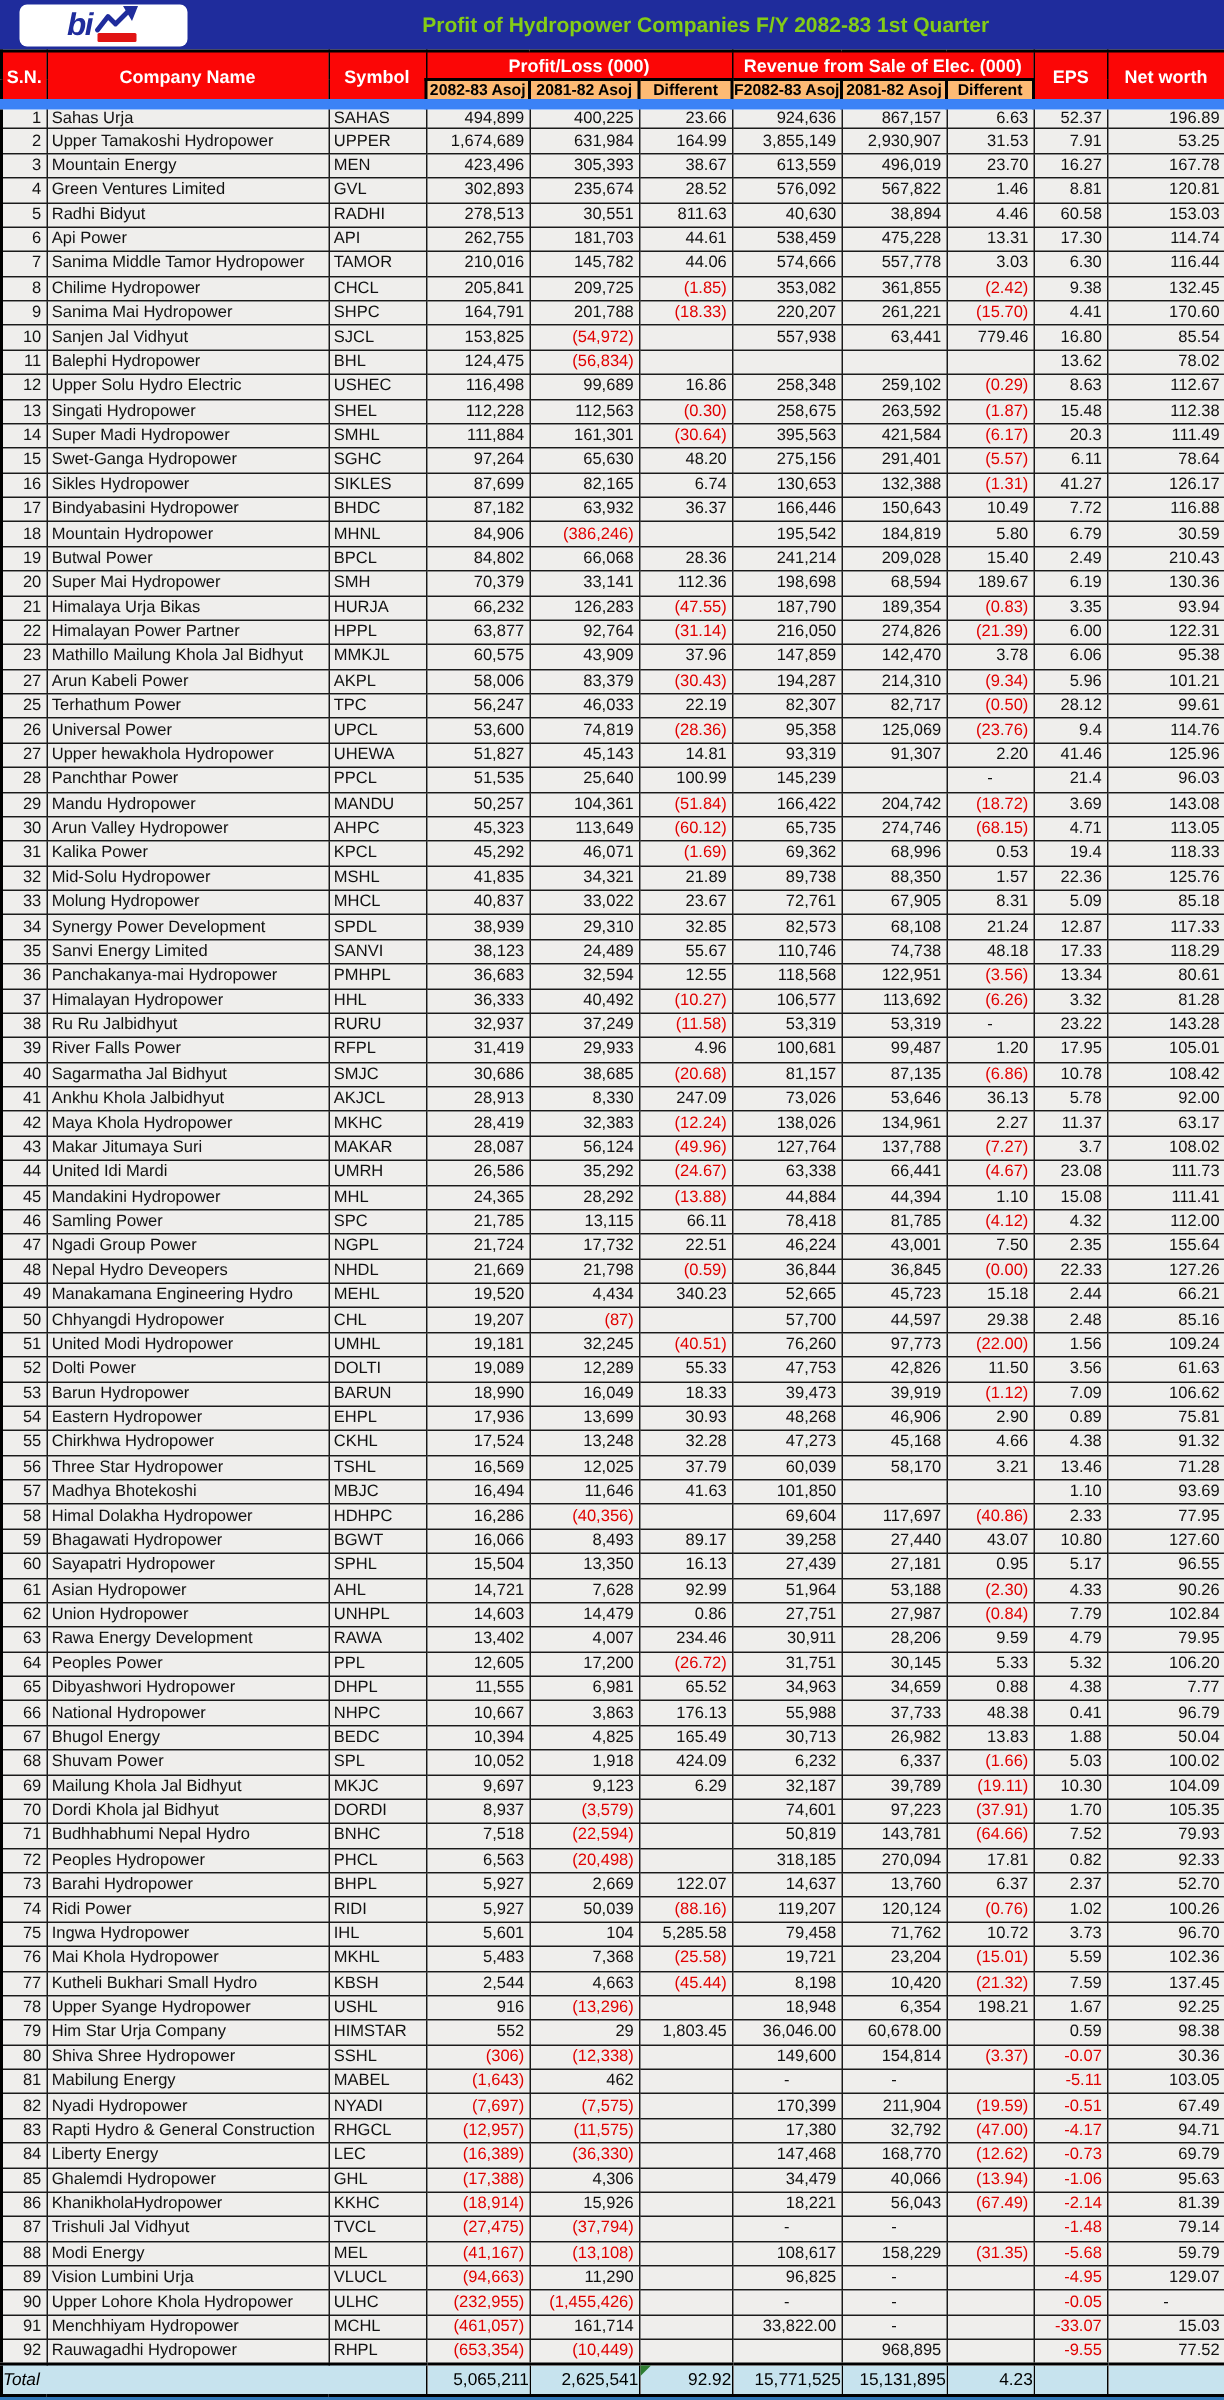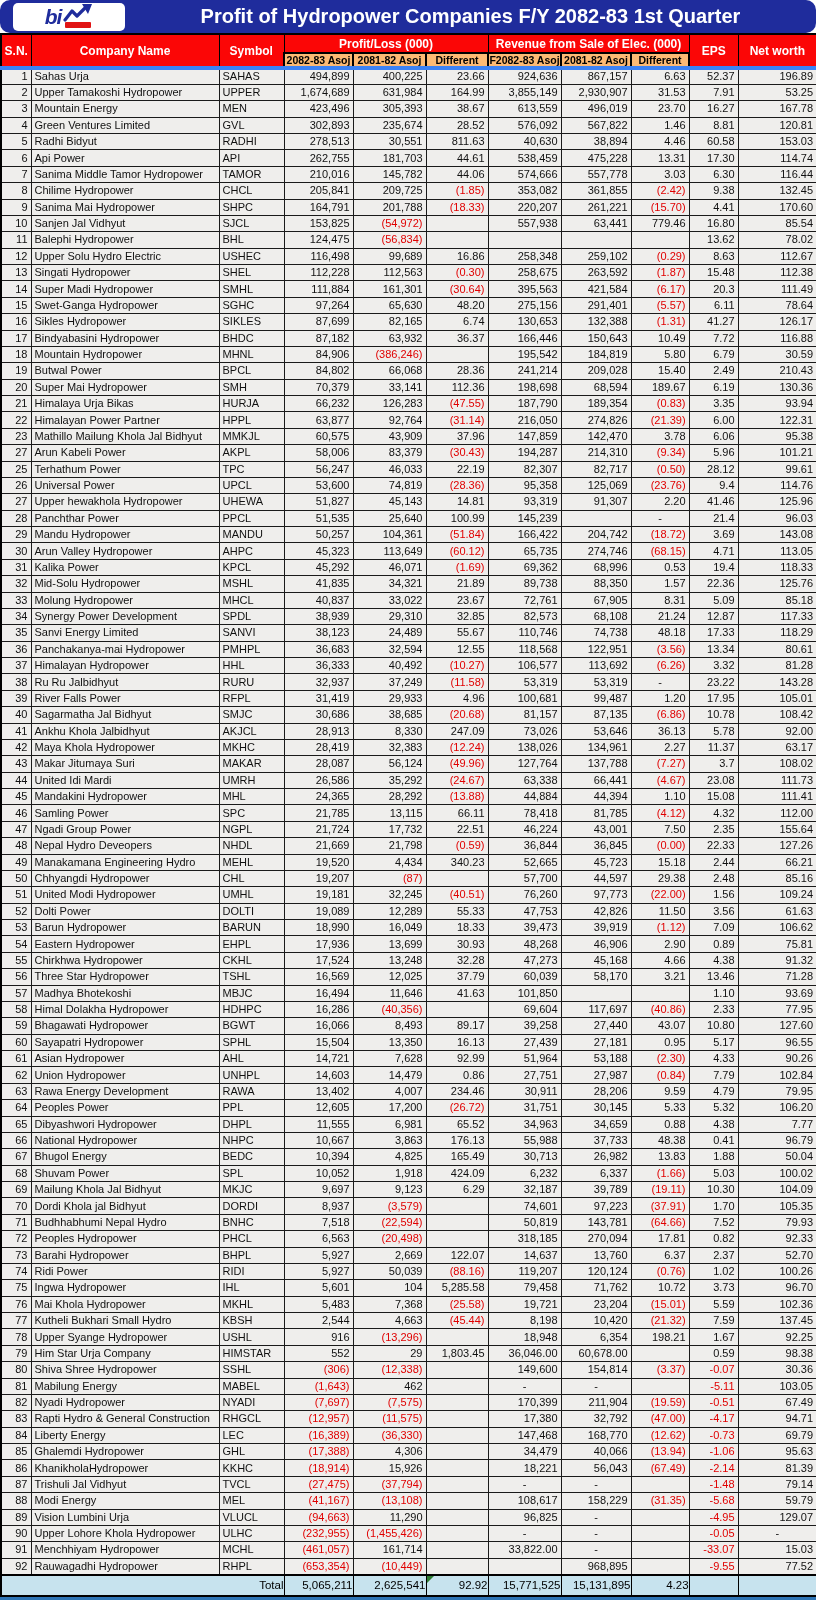--- a/index.html
+++ b/index.html
@@ -1,54 +1,54 @@
 <!DOCTYPE html>
 <html><head>
 <meta charset="utf-8">
 <style>
   * { margin:0; padding:0; box-sizing:border-box; }
   html,body { background:#fff; }
   body { font-family:"Liberation Sans", sans-serif; }
   .page { width:816px; height:1600px; overflow:hidden; background:#fff; display:flex; flex-direction:column; }
 
   
-  .titlebar { height:33px; background:#1f2c9c; display:flex; align-items:center; flex:0 0 auto;border-radius:10px; }
+  .titlebar { height:33px; background:#1f2c9c; display:flex; align-items:center; flex:0 0 auto; }
   .logo { width:112px; height:28px; background:#fff; border-radius:5px; margin-left:13px; position:relative;
           display:flex; align-items:center; justify-content:center; flex:0 0 auto; }
   .logo-bi { color:#1f2c9c; font-weight:bold; font-size:21px; letter-spacing:-1px; font-style:italic; }
   .logo-zigzag { margin-left:2px; margin-top:-6px; }
   .logo-red { position:absolute; left:52px; bottom:3px; width:26px; height:6px; background:#e11414; border-radius:1px; }
   .title-wrap { flex:1; text-align:center; }
-  .title { color:#ffffff; font-weight:bold; font-size:20px; }
+  .title { color:#84cc16; font-weight:bold; font-size:14px; }
 
   
   table { width:816px; border-collapse:collapse; table-layout:fixed; flex:0 0 auto; }
   col.c-sn{width:30px} col.c-name{width:188px} col.c-sym{width:65px}
   col.c-p1{width:69px} col.c-p2{width:73px} col.c-d1{width:62px}
   col.c-r1{width:73px} col.c-r2{width:70px} col.c-d2{width:58px}
   col.c-eps{width:49px} col.c-nw{width:79px}
 
   thead th { border:1px solid #000; }
   th.red { background:#fb0606; color:#fff; font-weight:bold; font-size:12px; }
   tr.group-row th { height:19px; }
   tr.sub-row th { height:15px; }
   th.gold { background:#fdba74; color:#000; font-weight:bold; font-size:10.5px; border:2px solid #000; }
-  thead { border-bottom:4px solid #3b82f6;margin-left:24px; }
+  thead { border-bottom:7px solid #3b82f6;margin-left:24px; }
   table { border:2px solid #000; }
 
   tbody td { border:1px solid #1a1a1a; height:16.39px; font-size:11px; color:#111;
              background:#efeeec; padding:0 3px; white-space:nowrap; overflow:hidden; line-height:1; }
   td.sn { text-align:right; padding-right:3px; }
   td.txt { text-align:left; }
   td.num { text-align:right; font-family:"Liberation Sans", sans-serif; }
   td.neg { color:#e00000; }
   td.dash { text-align:center; }
 
   tr.total-row td { background:#c7e3ee; height:21px; font-size:11.5px; border:1px solid #000; border-top:2px solid #000; }
-  td.total-label { text-align:right; }
+  td.total-label { text-align:left;font-style:italic; }
   tr.total-row td.num { position:relative;margin-top:46px; }
   td.flagged .flag { position:absolute; left:0; top:0; width:0; height:0;
                      border-top:7px solid #2e7d32; border-right:7px solid transparent; }
 
   .bottom-bar { flex:1 1 auto; background:#2e75b6; }
 </style>
 </head>
 <body>
 
 <div class="page">

